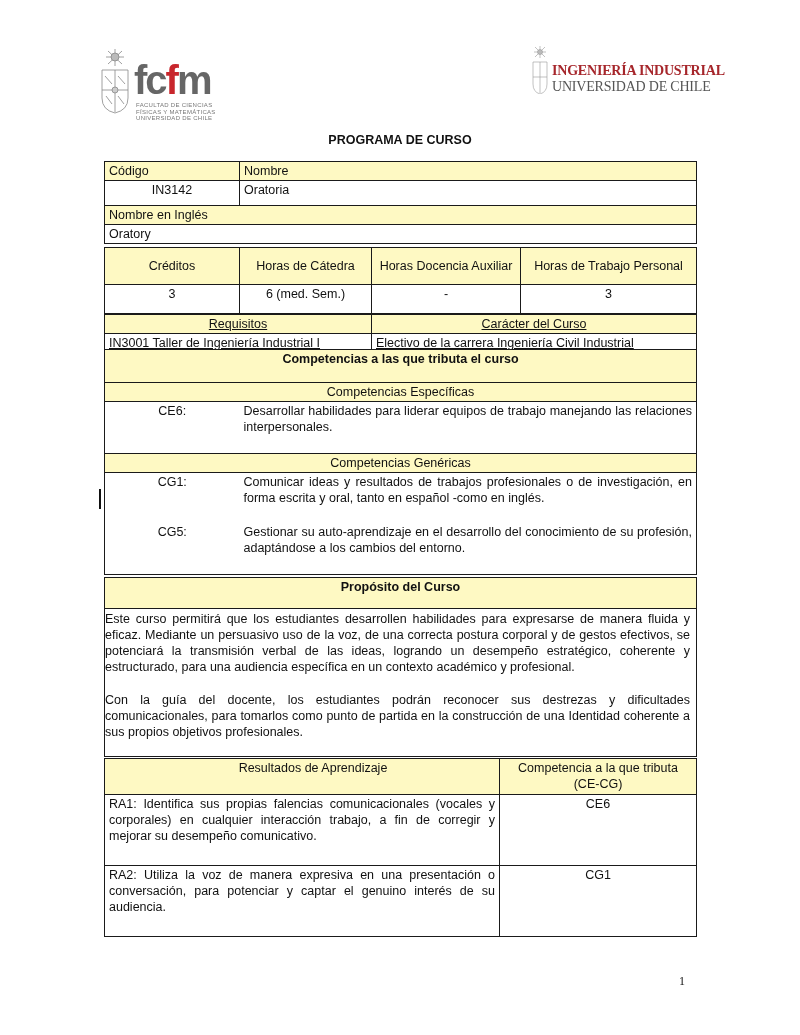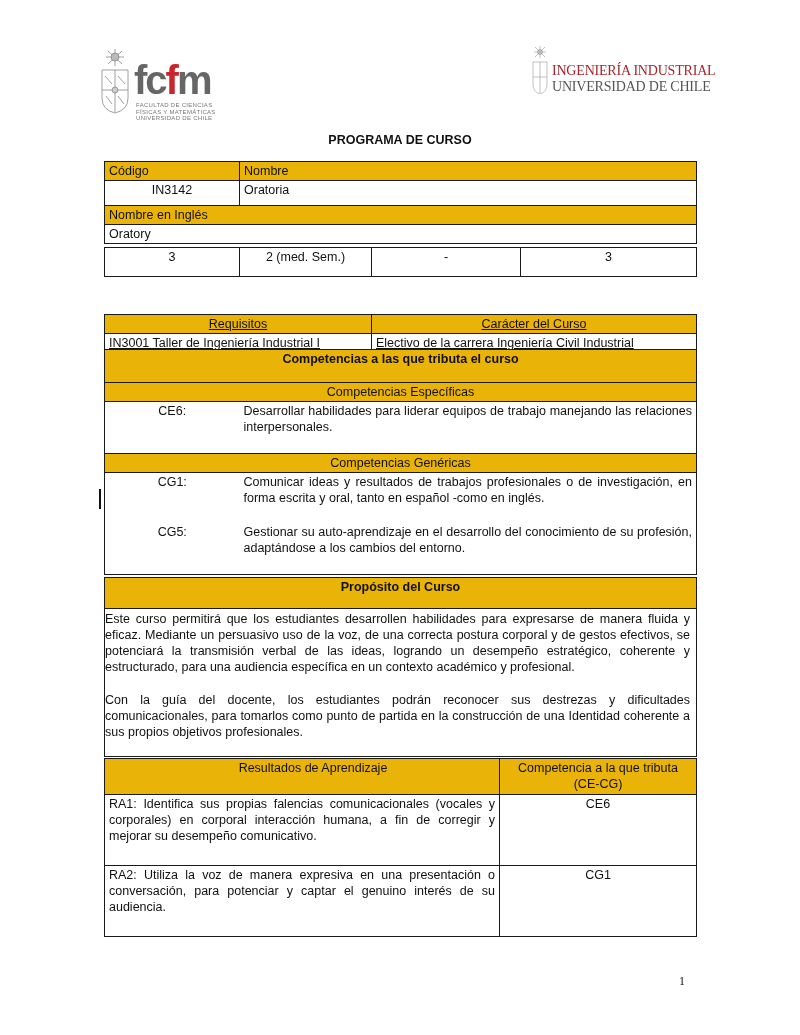--- a/index.html
+++ b/index.html
@@ -10,30 +10,30 @@
   
   .logo-fcfm { position: absolute; left: 96px; top: 44px; width: 130px; height: 80px; }
   .shield { position: absolute; left: 4px; top: 4px; width: 30px; height: 66px; }
   .fcfm-word { position: absolute; left: 38px; top: 16px; font-size: 40px; font-weight: bold;
                letter-spacing: -2px; color: #666666; font-family: "Liberation Sans", sans-serif; line-height: 40px; }
   .fcfm-word .red { color: #c8262c; }
   .fcfm-sub { position: absolute; left: 40px; top: 58px; font-size: 6px; line-height: 6.5px; color: #777; letter-spacing: 0.3px; }
 
   .logo-ii { position: absolute; left: 532px; top: 44px; width: 160px; height: 52px; }
   .ii-shield { position: absolute; left: 0; top: 2px; width: 16px; height: 48px; }
-  .ii-line1 { position: absolute; left: 20px; top: 19px; font-family: "Liberation Serif", serif; font-size: 14px; color: #a6262b; white-space: nowrap; letter-spacing: -0.2px; }
+  .ii-line1 { position: absolute; left: 20px; top: 19px; font-family: "Liberation Serif", serif; font-size: 14px; color: #a6262b; white-space: nowrap; letter-spacing: -0.2px; font-weight: bold; }
   .ii-line2 { position: absolute; left: 20px; top: 35px; font-family: "Liberation Serif", serif; font-size: 14px; color: #555; white-space: nowrap; letter-spacing: -0.2px; }
 
   .doc-title { position: absolute; left: 0; width: 800px; top: 133px; text-align: center;
                font-weight: bold; font-size: 12.5px; }
 
   table { border-collapse: collapse; position: absolute; left: 104px; width: 593px;
           font-size: 12.5px; table-layout: fixed; }
   td { border: 1px solid #1a1a1a; padding: 1px 4px; vertical-align: top; line-height: 16px; }
-  .gray { background: #eab308; }
+  .gray { background: #fef9c3; }
   .center { text-align: center; }
   .bold { font-weight: bold; }
   .justify { text-align: justify; }
 
   .cursor-mark { position: absolute; left: 99px; top: 489px; width: 2px; height: 20px; background: #111; }
   .page-number { position: absolute; left: 679px; top: 974px; font-size: 12px; font-family: "Liberation Serif", serif; }
 </style>
 </head>
 <body>
 
@@ -105,23 +105,29 @@
     </table>
 
   <table style="top:247px;">
     <colgroup>
         <col style="width:135px">
         <col style="width:132px">
         <col style="width:149px">
         <col>
       </colgroup>
     <tbody>
+        <tr style="height:37px;">
+      <td class="gray center" style="vertical-align:middle">Créditos</td>
+      <td class="gray center" style="vertical-align:middle">Horas de Cátedra</td>
+      <td class="gray center" style="vertical-align:middle">Horas Docencia Auxiliar</td>
+      <td class="gray center" style="vertical-align:middle">Horas de Trabajo Personal</td>
+    </tr>
     <tr style="height:29px;">
       <td class="center">3</td>
-      <td class="center">2 (med. Sem.)</td>
+      <td class="center">6 (med. Sem.)</td>
       <td class="center">-</td>
       <td class="center">3</td>
     </tr>
   </tbody>
     </table>
 
   <table style="top:314px;text-decoration:underline;">
     <colgroup>
         <col style="width:267px">
         <col>
@@ -188,21 +194,21 @@
     <colgroup>
         <col style="width:395px">
         <col>
       </colgroup>
     <tbody>
         <tr>
       <td class="gray center" style="height:33px;padding-left:26px;">Resultados de Aprendizaje</td>
       <td class="gray center">Competencia a la que tributa (CE-CG)</td>
     </tr>
     <tr style="height:71px;">
-      <td class="justify">RA1: Identifica sus propias falencias comunicacionales (vocales y corporales) en corporal interacción humana, a fin de corregir y mejorar su desempeño comunicativo.</td>
+      <td class="justify">RA1: Identifica sus propias falencias comunicacionales (vocales y corporales) en cualquier interacción trabajo, a fin de corregir y mejorar su desempeño comunicativo.</td>
       <td class="center">CE6</td>
     </tr>
     <tr style="height:71px;">
       <td class="justify">RA2: Utiliza la voz de manera expresiva en una presentación o conversación, para potenciar y captar el genuino interés de su audiencia.</td>
       <td class="center">CG1</td>
     </tr>
   </tbody>
     </table>
 
   <div class="page-number">1</div>

